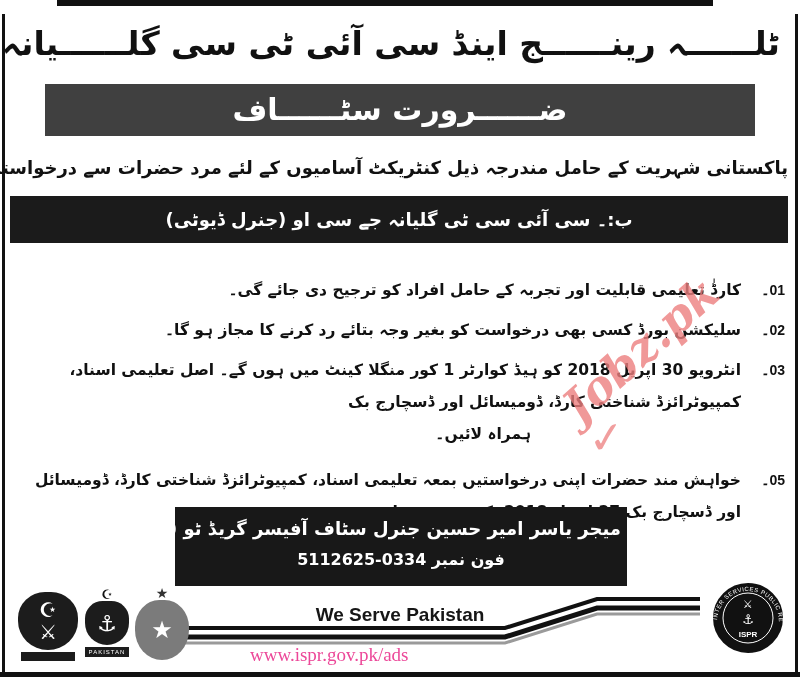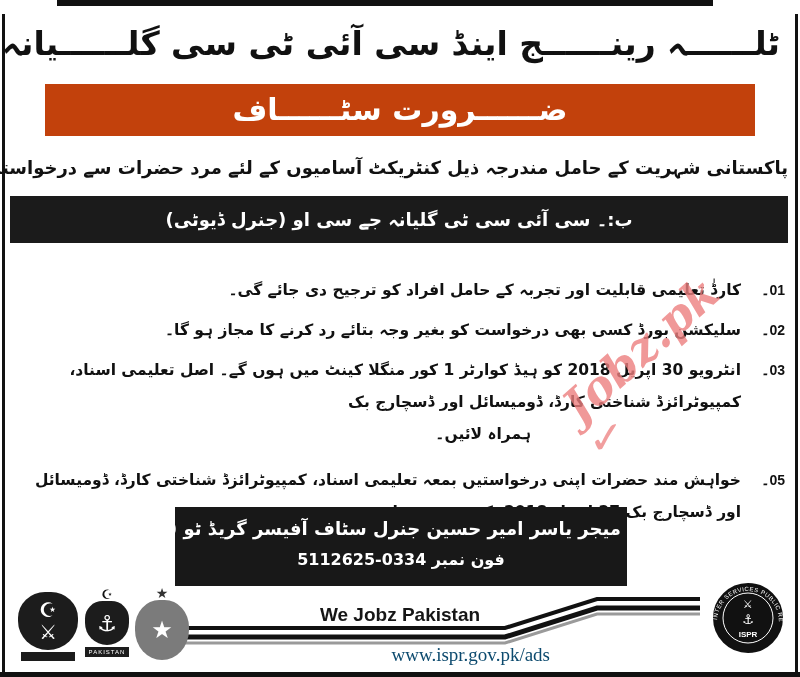--- a/index.html
+++ b/index.html
@@ -11,21 +11,21 @@
   .side-border.left{left:2px;}
   .side-border.right{right:2px;}
   .bottom-bar{position:absolute;left:0;right:0;bottom:0;height:5px;background:#111;}
   .top-bar{position:absolute;left:57px;top:0;width:656px;height:6px;background:#111;}
 
   .ad-title{
     position:absolute;left:20px;right:20px;top:12px;height:64px;line-height:64px;
     text-align:center;direction:rtl;font-size:33px;font-weight:bold;white-space:nowrap;
   }
   .subtitle-bar{
-    position:absolute;left:45px;top:84px;width:710px;height:52px;background:#c2410c;
+    position:absolute;left:45px;top:84px;width:710px;height:52px;background:#404040;
     color:#fff;text-align:center;direction:rtl;font-size:30px;font-weight:bold;line-height:52px;
   }
   .intro{
     position:absolute;left:15px;right:12px;top:148px;height:40px;direction:rtl;
     text-align:right;font-size:18px;font-weight:bold;line-height:40px;white-space:nowrap;
   }
   .pos-row{
     position:absolute;left:10px;right:12px;top:196px;height:47px;display:flex;gap:5px;
     direction:rtl;
   }
@@ -70,22 +70,22 @@
     font-family:"Liberation Sans",sans-serif;letter-spacing:1px;}
   .emblem-af{left:134px;top:586px;width:56px;}
   .emblem-af .topmark{font-size:14px;line-height:14px;color:#333;}
   .emblem-af .crest{width:54px;height:60px;margin-left:1px;background:#7b7b7b;color:#fff;font-size:24px;}
 
   .slogan{
     position:absolute;left:250px;top:604px;width:300px;text-align:center;
     font-family:"Liberation Sans",sans-serif;font-weight:bold;font-size:19px;color:#161616;
   }
   .footer-url{
-    position:absolute;left:250px;top:644px;width:300px;text-align:right;
-    font-family:"Liberation Serif",serif;font-size:19px;color:#0c4a6e;
+    position:absolute;left:250px;top:644px;width:300px;text-align:left;
+    font-family:"Liberation Serif",serif;font-size:19px;color:#ec4899;
   }
   .stripes{position:absolute;left:25px;top:585px;pointer-events:none;}
   .seal{position:absolute;left:704px;top:582px;}
   .seal-url{
     position:absolute;left:700px;top:672px;width:96px;text-align:center;
     font-family:Liberation Sans, sans-serif;font-weight:bold;font-size:13px;color:#111;
   }
 
   .watermark{
     position:absolute;left:545px;top:322px;transform:rotate(-42deg);transform-origin:center;
@@ -167,21 +167,21 @@
     </div>
     <div class="ribbon">PAKISTAN</div>
   </div>
   <div class="emblem emblem-af">
     <div class="topmark">★</div>
     <div class="crest">
       <span>★</span>
     </div>
   </div>
 
-  <div class="slogan">We Jobz Pakistan</div>
+  <div class="slogan">We Serve Pakistan</div>
   <div class="footer-url">www.ispr.gov.pk/ads</div>
 
   <svg class="seal" width="88" height="72" viewBox="0 0 88 72">
     <circle cx="44" cy="36" r="34" fill="#111" stroke="#111" stroke-width="2"></circle>
     <circle cx="44" cy="36" r="25" fill="none" stroke="#fff" stroke-width="1"></circle>
     <defs>
       <path id="sealArc" d="M 13 40 A 31 31 0 1 1 75 40"></path>
     </defs>
     <text font-size="6" fill="#fff" letter-spacing="0.5" font-family="Liberation Sans,sans-serif">
       <textPath href="#sealArc" startOffset="2">INTER SERVICES PUBLIC RELATIONS</textPath>

